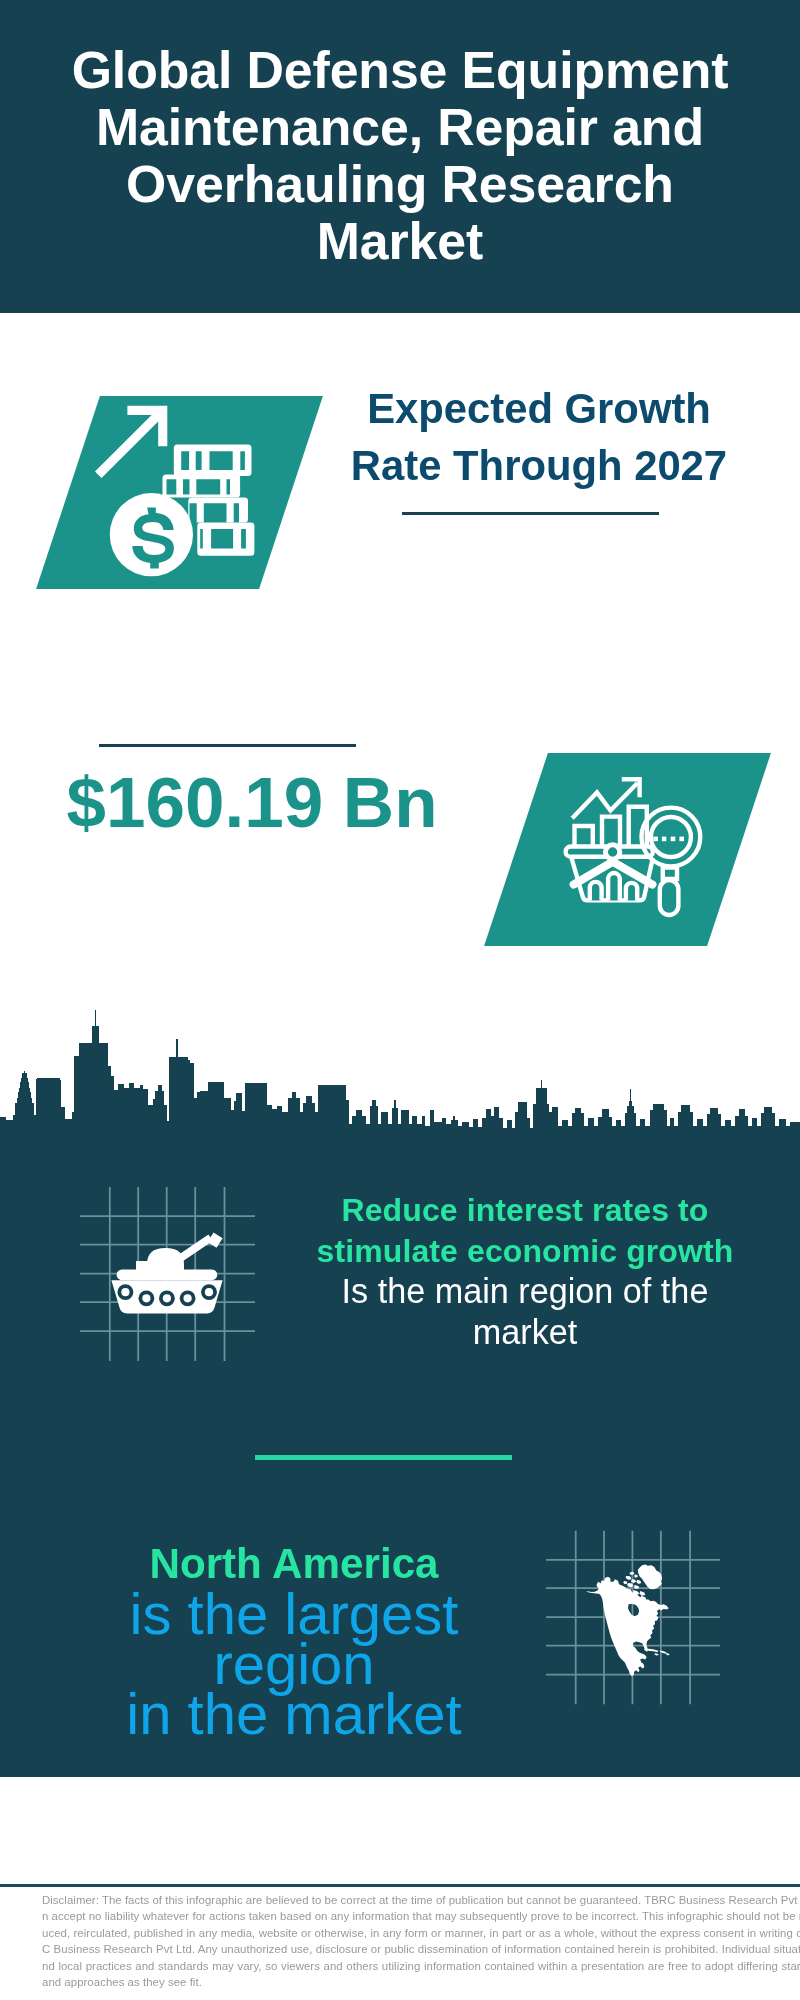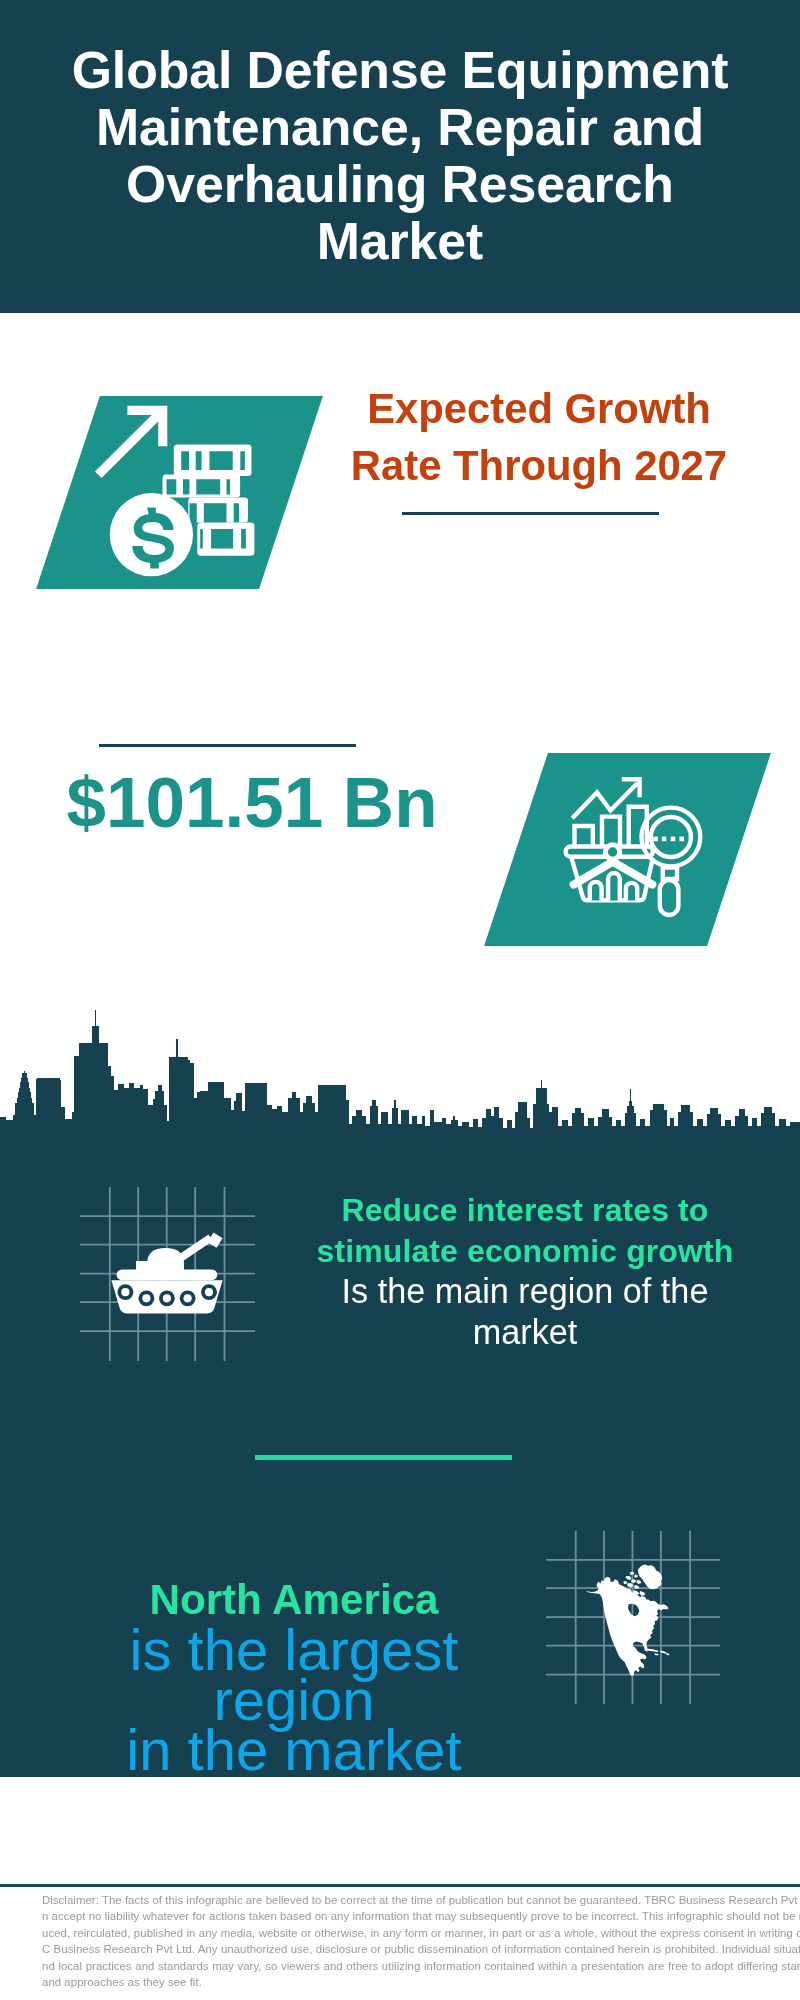--- a/index.html
+++ b/index.html
@@ -31,21 +31,21 @@
   .mapicon{position:absolute;left:585.2px;top:419.2px;width:96px;height:120px;display:block;}
 
   .drvText{position:absolute;left:305px;top:45px;width:440px;text-align:center;}
   .drvHi{font-family:"Liberation Sans",sans-serif;font-weight:700;font-size:32px;line-height:40.5px;
     color:#27E5A0;white-space:pre-line;letter-spacing:0.1px;}
   .drvRest{font-family:"Liberation Sans",sans-serif;font-weight:400;font-size:34.2px;line-height:40.5px;
     color:#ffffff;white-space:pre-line;}
 
   .divider{position:absolute;left:254.5px;top:310.4px;width:257.3px;height:5px;background:#25D6A0;}
 
-  .regText{position:absolute;left:74px;top:394px;width:440px;text-align:center;margin-top:36px;}
+  .regText{position:absolute;left:74px;top:394px;width:440px;text-align:center;}
   .regHi{font-family:"Liberation Sans",sans-serif;font-weight:700;font-size:42.2px;line-height:50px;
     color:#27E5A0;}
   .regRest{font-family:"Liberation Sans",sans-serif;font-weight:400;font-size:58px;line-height:50px;
     color:#0ea5e9;white-space:pre-line;}
 
   
   .footer{position:absolute;left:0;top:1779px;width:800px;height:107.5px;background:#ffffff;
     border-bottom:3.5px solid #1d4a5a;box-sizing:border-box;}
   .social{position:absolute;left:0;top:0;}
 
@@ -56,21 +56,21 @@
     color:#9a9a9a;text-align:justify;word-break:break-all;letter-spacing:0.05px;}
 
   .ic{position:absolute;overflow:visible;}
   .ic1{left:90px;top:395px;width:175px;height:175px;}
   .ic2{left:560px;top:775px;width:145px;height:135px;}
 
   .statText{position:absolute;}
   .statText1{left:339px;top:380px;width:400px;}
   .statText2{left:54px;top:726px;width:400px;}
   .statLabel{font-family:"Liberation Sans",sans-serif;font-weight:700;font-size:41.8px;line-height:57px;
-    color:#c2410c;text-align:center;white-space:pre-line;}
+    color:#0c4a6e;text-align:center;white-space:pre-line;}
   .statRule{height:3px;background:#194153;margin:18px auto 0 auto;width:257px;position:relative;left:-9px;}
   .statValue{font-family:"Liberation Sans",sans-serif;font-weight:700;
     color:#1B938B;text-align:center;position:relative;}
   .statText1 .statValue{font-size:89px;line-height:89px;margin-top:26px;letter-spacing:-3px;left:11px;}
   .statText2 .statValue{font-size:71px;line-height:71px;margin-top:20px;letter-spacing:0px;left:-2px;width:500px;margin-left:-50px;}
   .statText2 .statRule{left:-27px;}
 </style>
 </head>
 <body>
 
@@ -109,21 +109,21 @@
     <div class="statText statText1">
       <div class="statLabel">Expected Growth
 Rate Through 2027</div>
       <div class="statRule"></div>
     </div>
   </div>
 
   <div class="stat stat2">
     <div class="statText statText2">
       <div class="statRule"></div>
-      <div class="statValue">$101.51 Bn</div>
+      <div class="statValue">$160.19 Bn</div>
     </div>
     <div class="para para2"></div>
     <svg class="ic ic2" viewBox="560 775 145 135">
       <g fill="none" stroke="#ffffff" stroke-width="4.4" stroke-linecap="butt" stroke-linejoin="miter">
 
         <polyline points="572.2,818.2 597,792.5 610.5,810.5 637.5,783"></polyline>
         <polyline points="621.8,779.2 639.6,779.2 639.6,797.2"></polyline>
 
         <path d="M574.5 848 V826 H592.8 V848"></path>
         <path d="M602 848 V816.6 H620 V848"></path>

